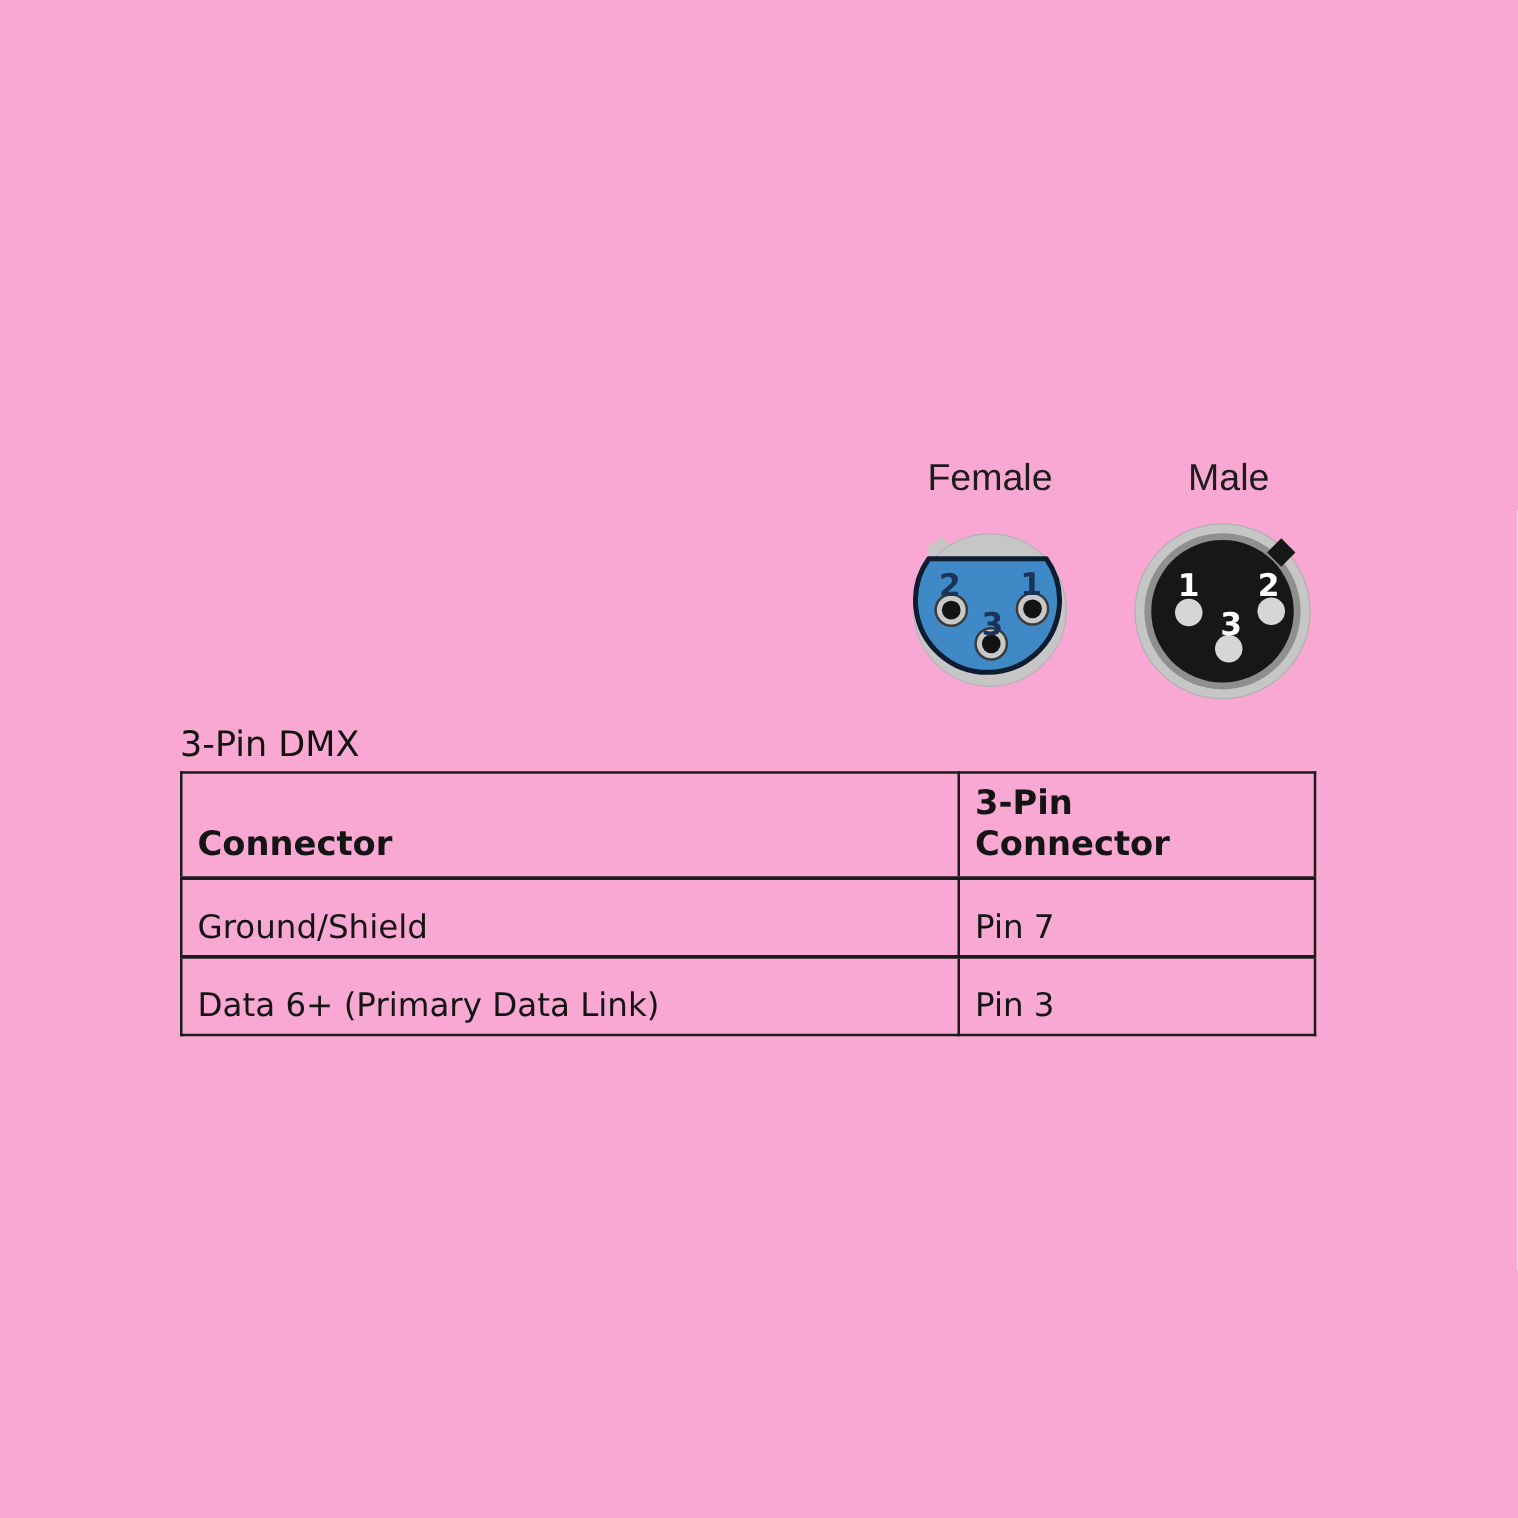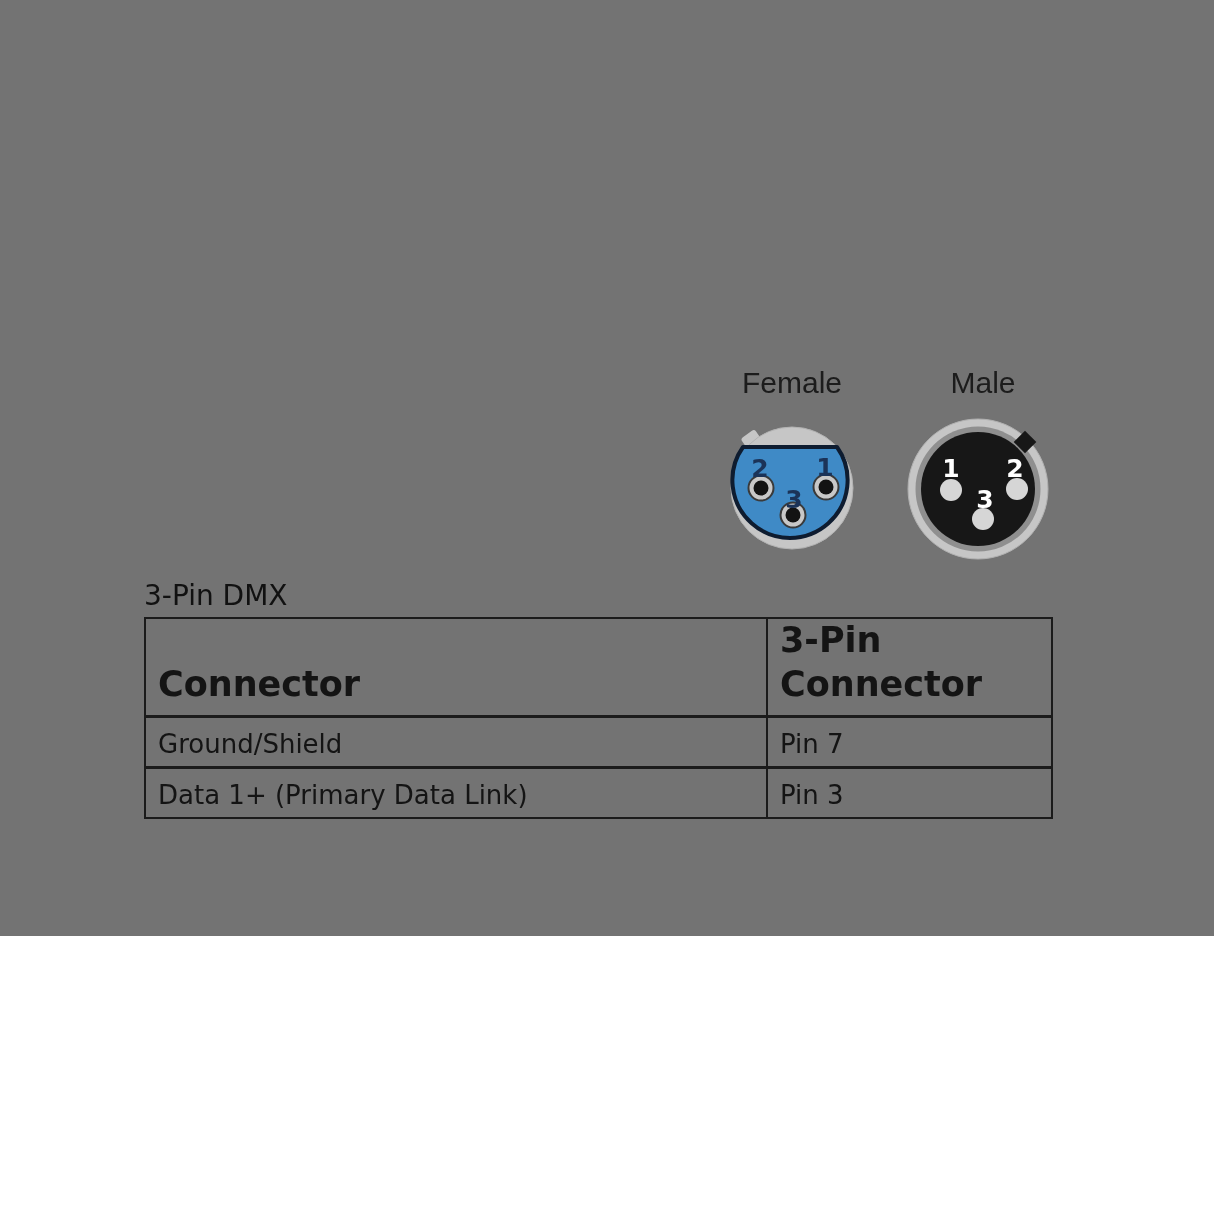--- a/index.html
+++ b/index.html
@@ -3,22 +3,22 @@
 <meta charset="utf-8">
 <style>
   html, body {
     margin: 0;
     padding: 0;
     background: #ffffff;
   }
   #canvas {
     position: relative;
     width: 1214px;
-    height: 936px;
-    background: #737373;
+    height: 1214px;
+    background: #f9a8d4;
     overflow: hidden;
     font-family: "DejaVu Sans", sans-serif;
   }
   .connector-label {
     position: absolute;
     top: 366px;
     width: 160px;
     text-align: center;
     font-family: "Liberation Sans", sans-serif;
     font-size: 30px;
@@ -64,30 +64,30 @@
   #pinout-table th,
   #pinout-table td {
     border: 2px solid #1b1b1b;
     text-align: left;
     overflow: hidden;
   }
   #pinout-table th {
     height: 74px;
     vertical-align: bottom;
     padding: 0 0 8px 12px;
-    font-size: 35px;
+    font-size: 27px;
     font-weight: bold;
     white-space: pre-line;
     line-height: 1.25;
     border-bottom-width: 3px;
   }
   #pinout-table td {
     height: 44px;
     vertical-align: middle;
-    padding: 4px 0 0 12px;
+    padding: 16px 0 0 12px;
   }
   #pinout-table tbody tr td { border-top-width: 3px; }
 </style>
 </head>
 <body>
 
 <div id="canvas">
 
   <div id="female-label" class="connector-label">Female</div>
   <div id="male-label" class="connector-label">Male</div>
@@ -149,19 +149,19 @@
         <th>3-Pin
 Connector</th>
       </tr>
     </thead>
     <tbody>
       <tr>
         <td>Ground/Shield</td>
         <td>Pin 7</td>
       </tr>
       <tr>
-        <td>Data 1+ (Primary Data Link)</td>
+        <td>Data 6+ (Primary Data Link)</td>
         <td>Pin 3</td>
       </tr>
     </tbody>
   </table>
 
 </div>
 
 </body></html>

